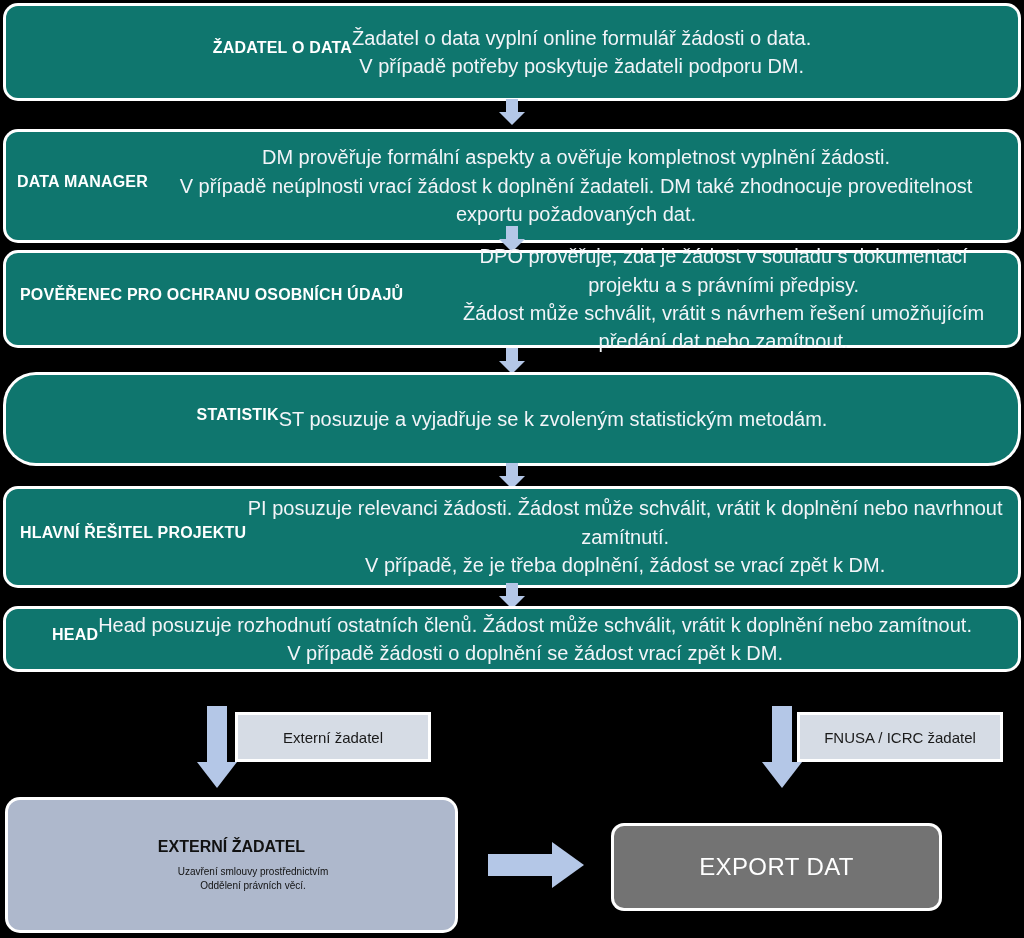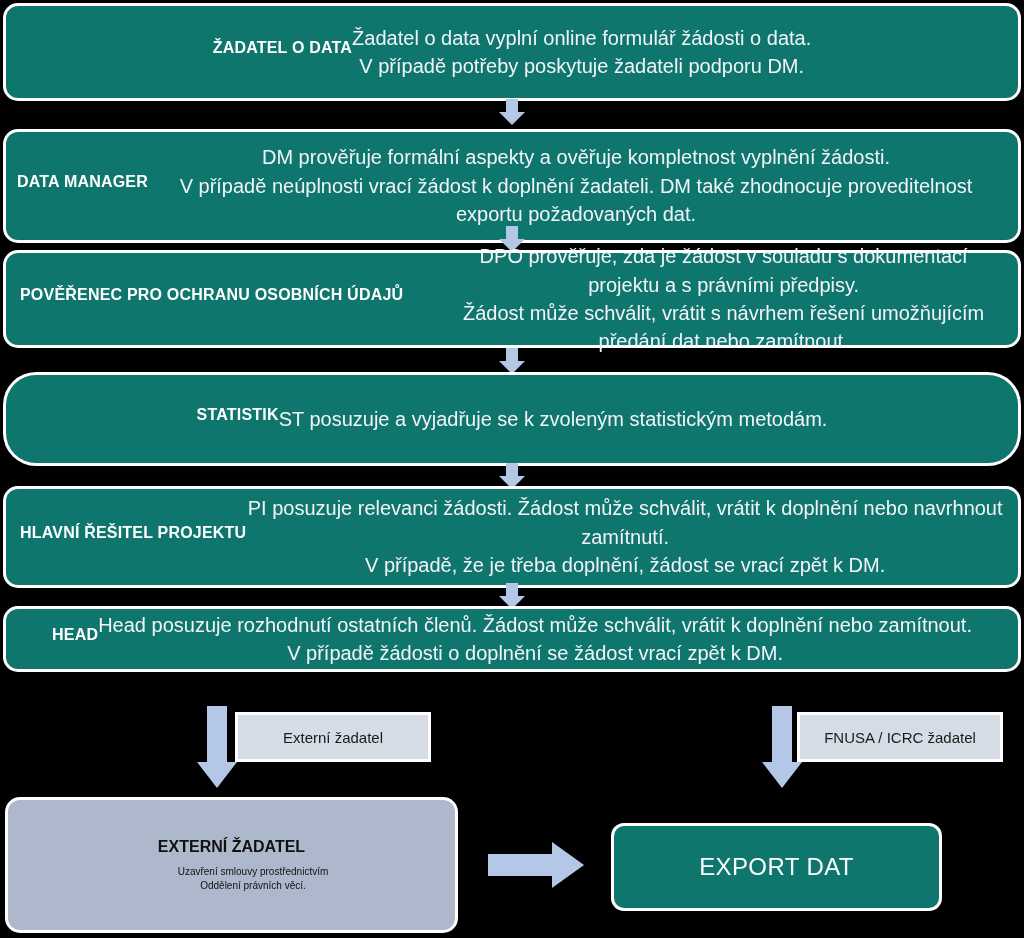--- a/index.html
+++ b/index.html
@@ -160,21 +160,21 @@
   .gray-body {
     font-size: 10px;
     line-height: 1.4;
     white-space: pre-line;
     margin-left: 43px;
   }
 
   
   .blue-box {
     position: absolute;
-    background: #0f766e;
+    background: #737373;
     border-radius: 10px;
     box-shadow: 0 0 0 3px #ffffff;
     color: #ffffff;
     display: flex;
     align-items: center;
     justify-content: center;
     text-align: center;
     font-size: 24px;
     letter-spacing: 0.4px;
     white-space: nowrap;

